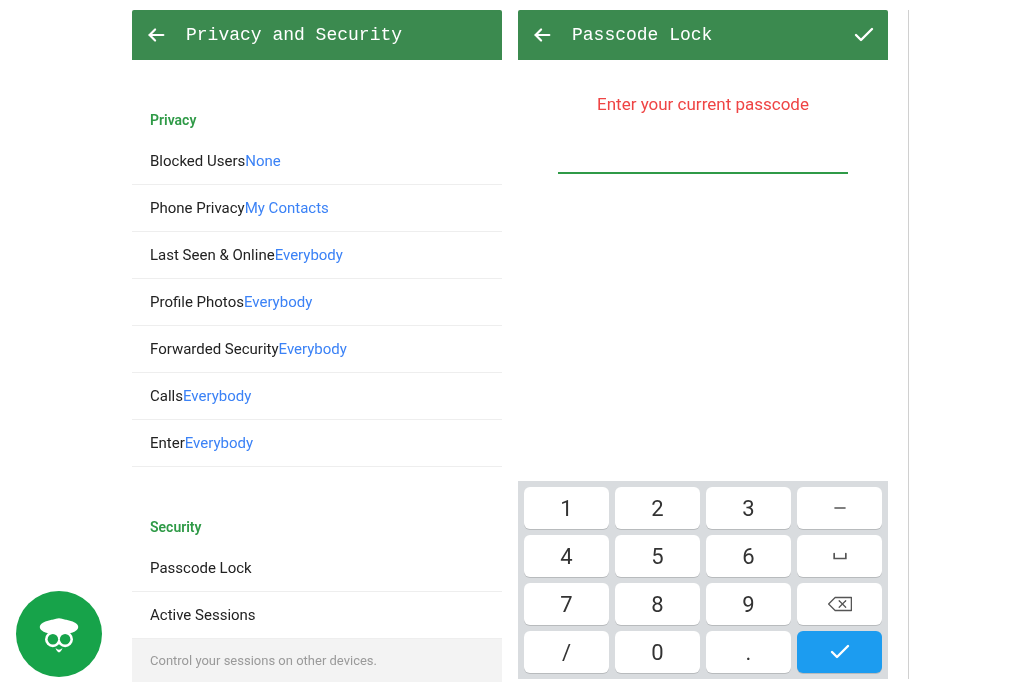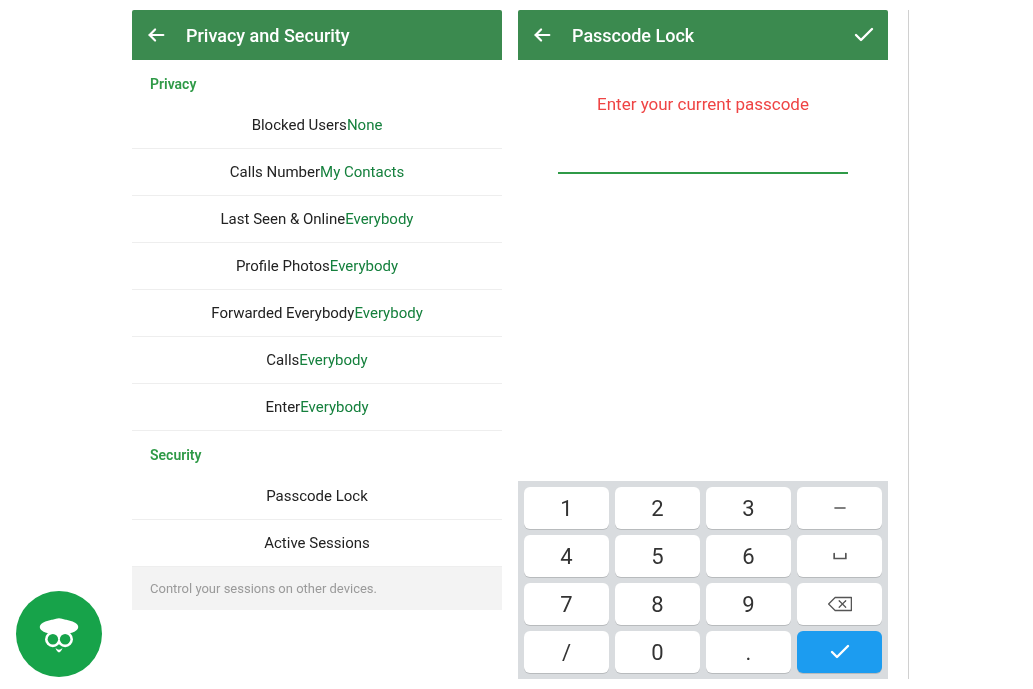--- a/index.html
+++ b/index.html
@@ -29,46 +29,48 @@
     height: 50px;
     display: flex;
     align-items: center;
     padding: 0 12px;
     gap: 18px;
   }
   .appbar .title {
     font-size: 18px;
     font-weight: 500;
     flex: 1;
+    font-family: Liberation Mono, monospace;
   }
   .appbar .icon-btn {
     width: 24px; height: 24px;
     display: flex; align-items: center; justify-content: center;
     cursor: pointer;
   }
   .appbar svg { stroke: #fff; }
   .section-header {
     color: #2f9a47;
     font-weight: 600;
     font-size: 14px;
     padding: 16px 18px 10px 18px;
+    margin-top: 36px;
   }
   .row {
     display: flex;
     align-items: center;
-    justify-content: center;
+    justify-content: flex-start;
     padding: 14px 18px;
     font-size: 15px;
     color: #222;
     cursor: pointer;
     border-bottom: 1px solid #eee;
   }
   .row:last-of-type { border-bottom: none; }
   .row .label { color: #222; }
-  .row .value { color: #15803d; }
+  .row .value { color: #3b82f6; }
   .hint {
     background: #f3f3f3;
     color: #9a9a9a;
     font-size: 13px;
     padding: 14px 18px;
   }
   
   .prompt {
     text-align: center;
     color: #ef4444;
@@ -152,33 +154,33 @@
       </div>
       <div class="title">Privacy and Security</div>
     </div>
 
     <div class="section-header">Privacy</div>
     <div class="row">
       <span class="label">Blocked Users</span>
       <span class="value">None</span>
     </div>
     <div class="row">
-      <span class="label">Calls Number</span>
+      <span class="label">Phone Privacy</span>
       <span class="value">My Contacts</span>
     </div>
     <div class="row">
       <span class="label">Last Seen &amp; Online</span>
       <span class="value">Everybody</span>
     </div>
     <div class="row">
       <span class="label">Profile Photos</span>
       <span class="value">Everybody</span>
     </div>
     <div class="row">
-      <span class="label">Forwarded Everybody</span>
+      <span class="label">Forwarded Security</span>
       <span class="value">Everybody</span>
     </div>
     <div class="row">
       <span class="label">Calls</span>
       <span class="value">Everybody</span>
     </div>
     <div class="row">
       <span class="label">Enter</span>
       <span class="value">Everybody</span>
     </div>

